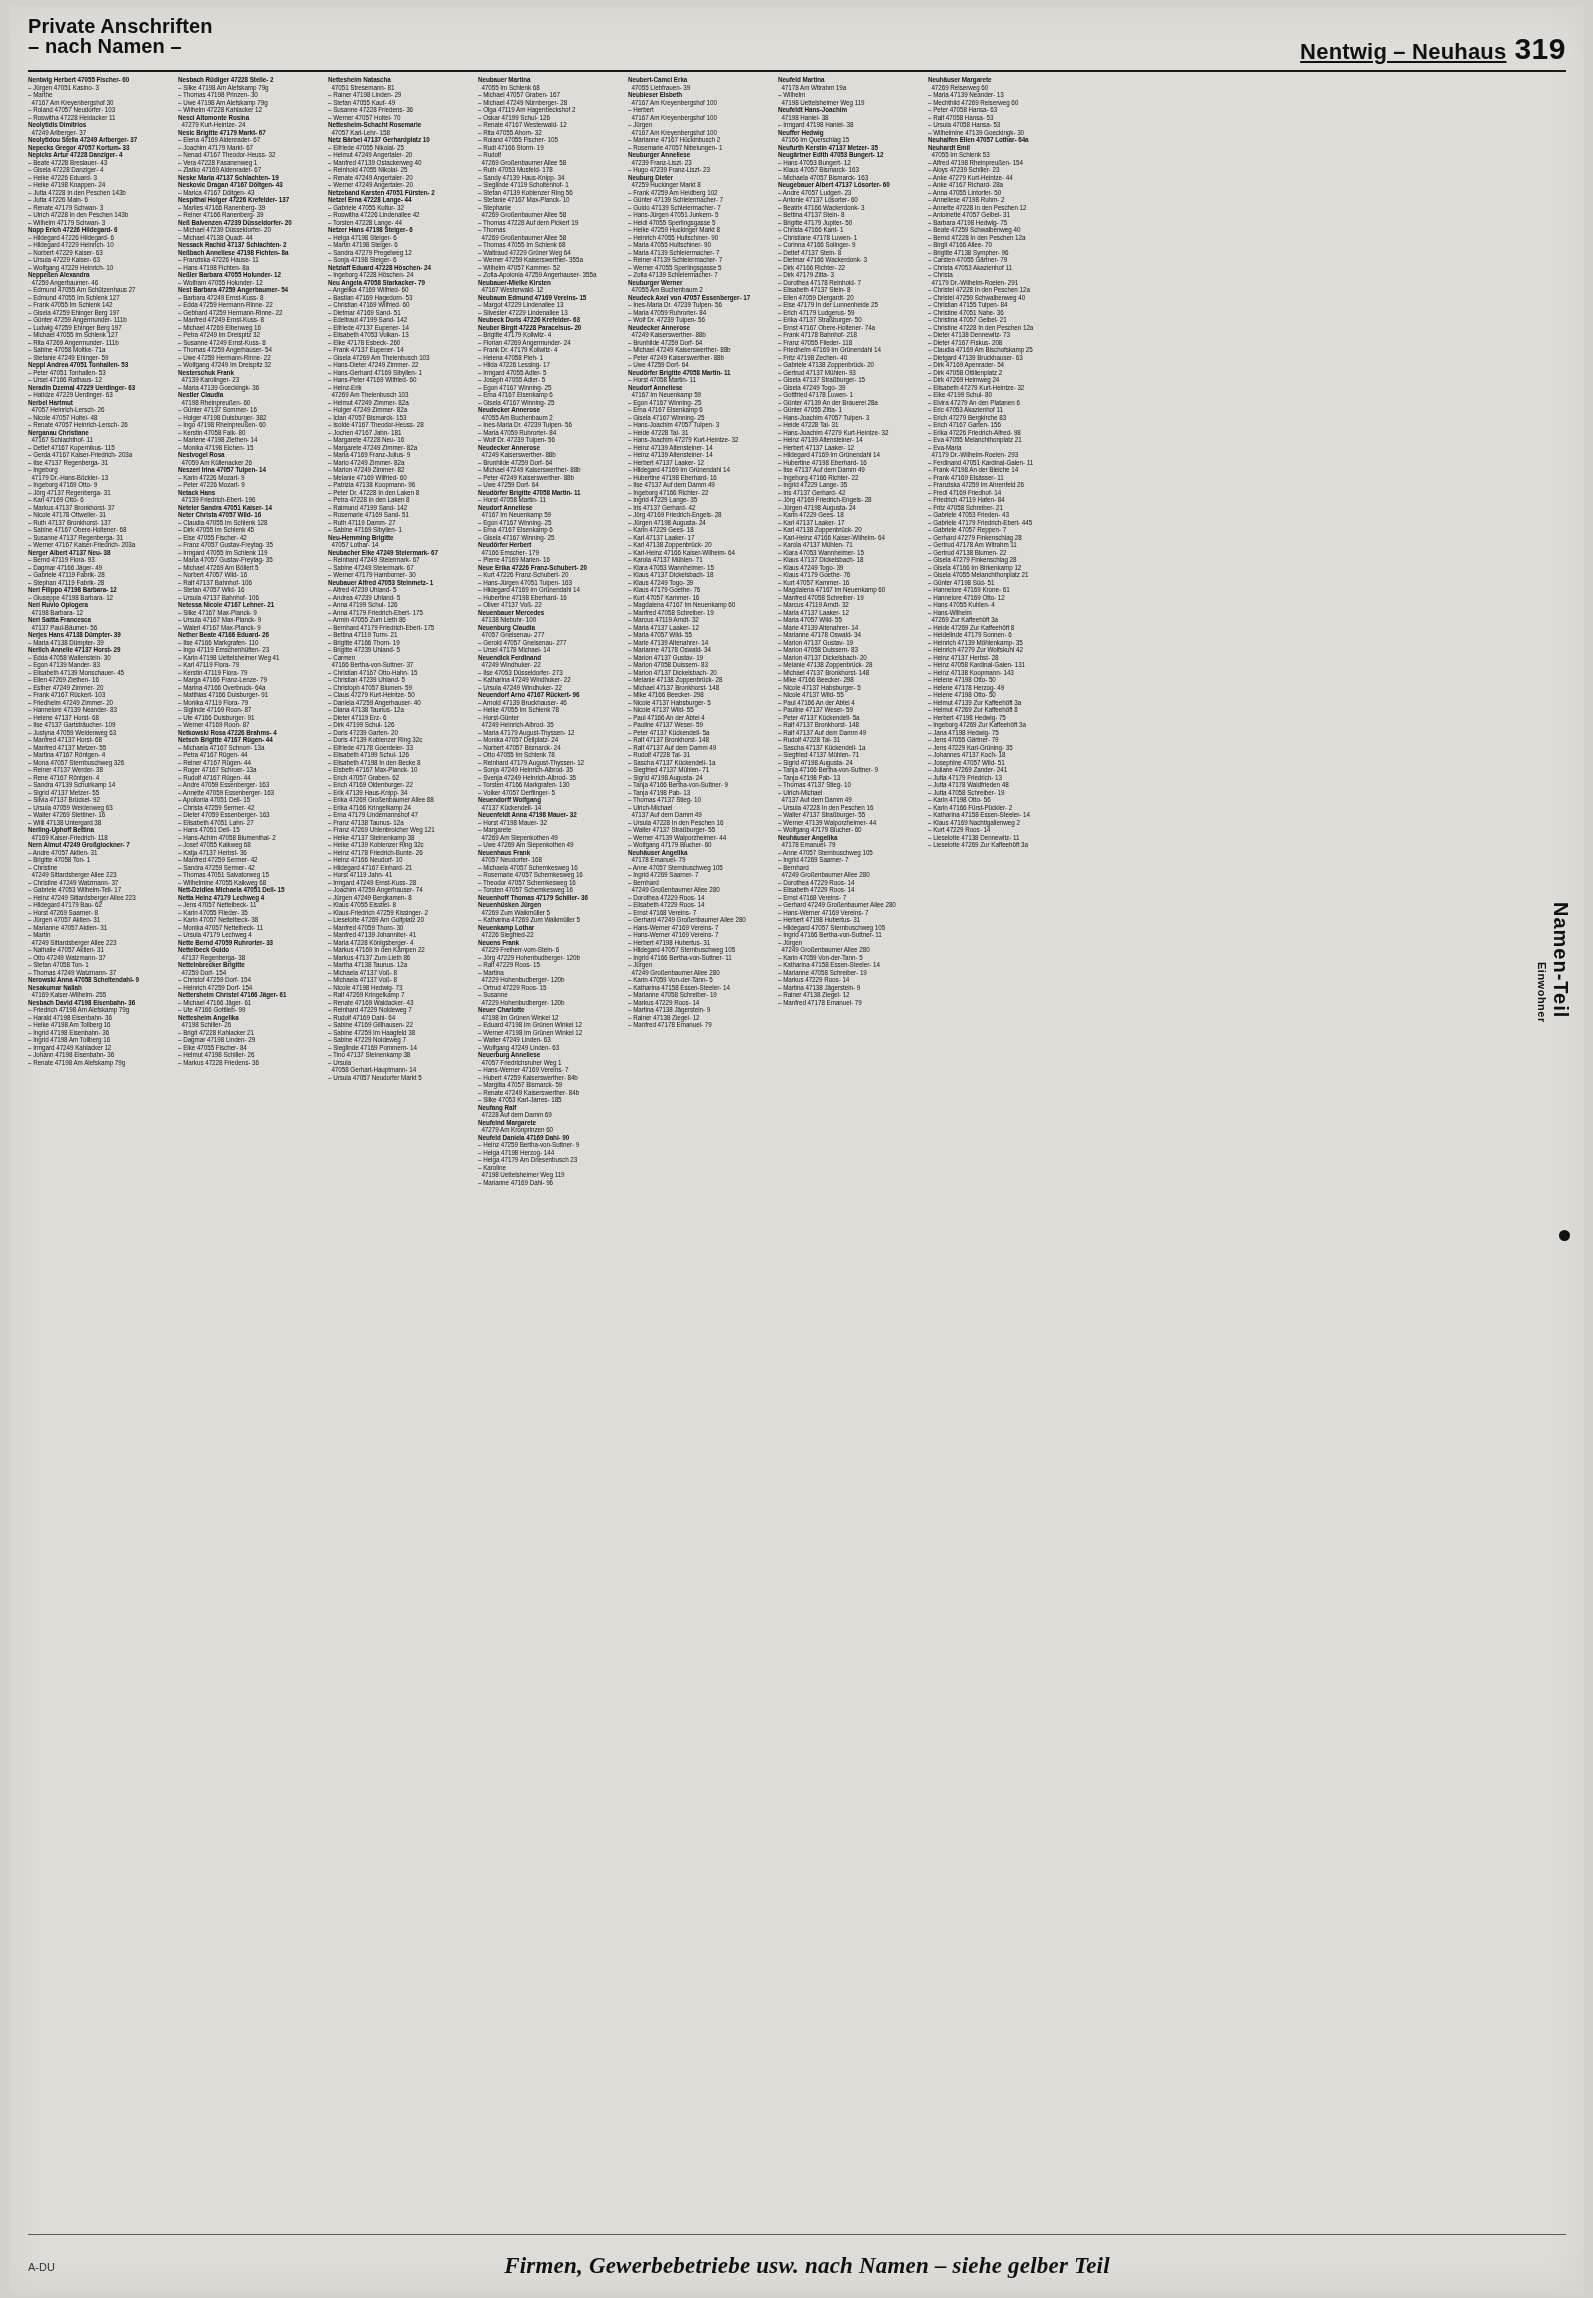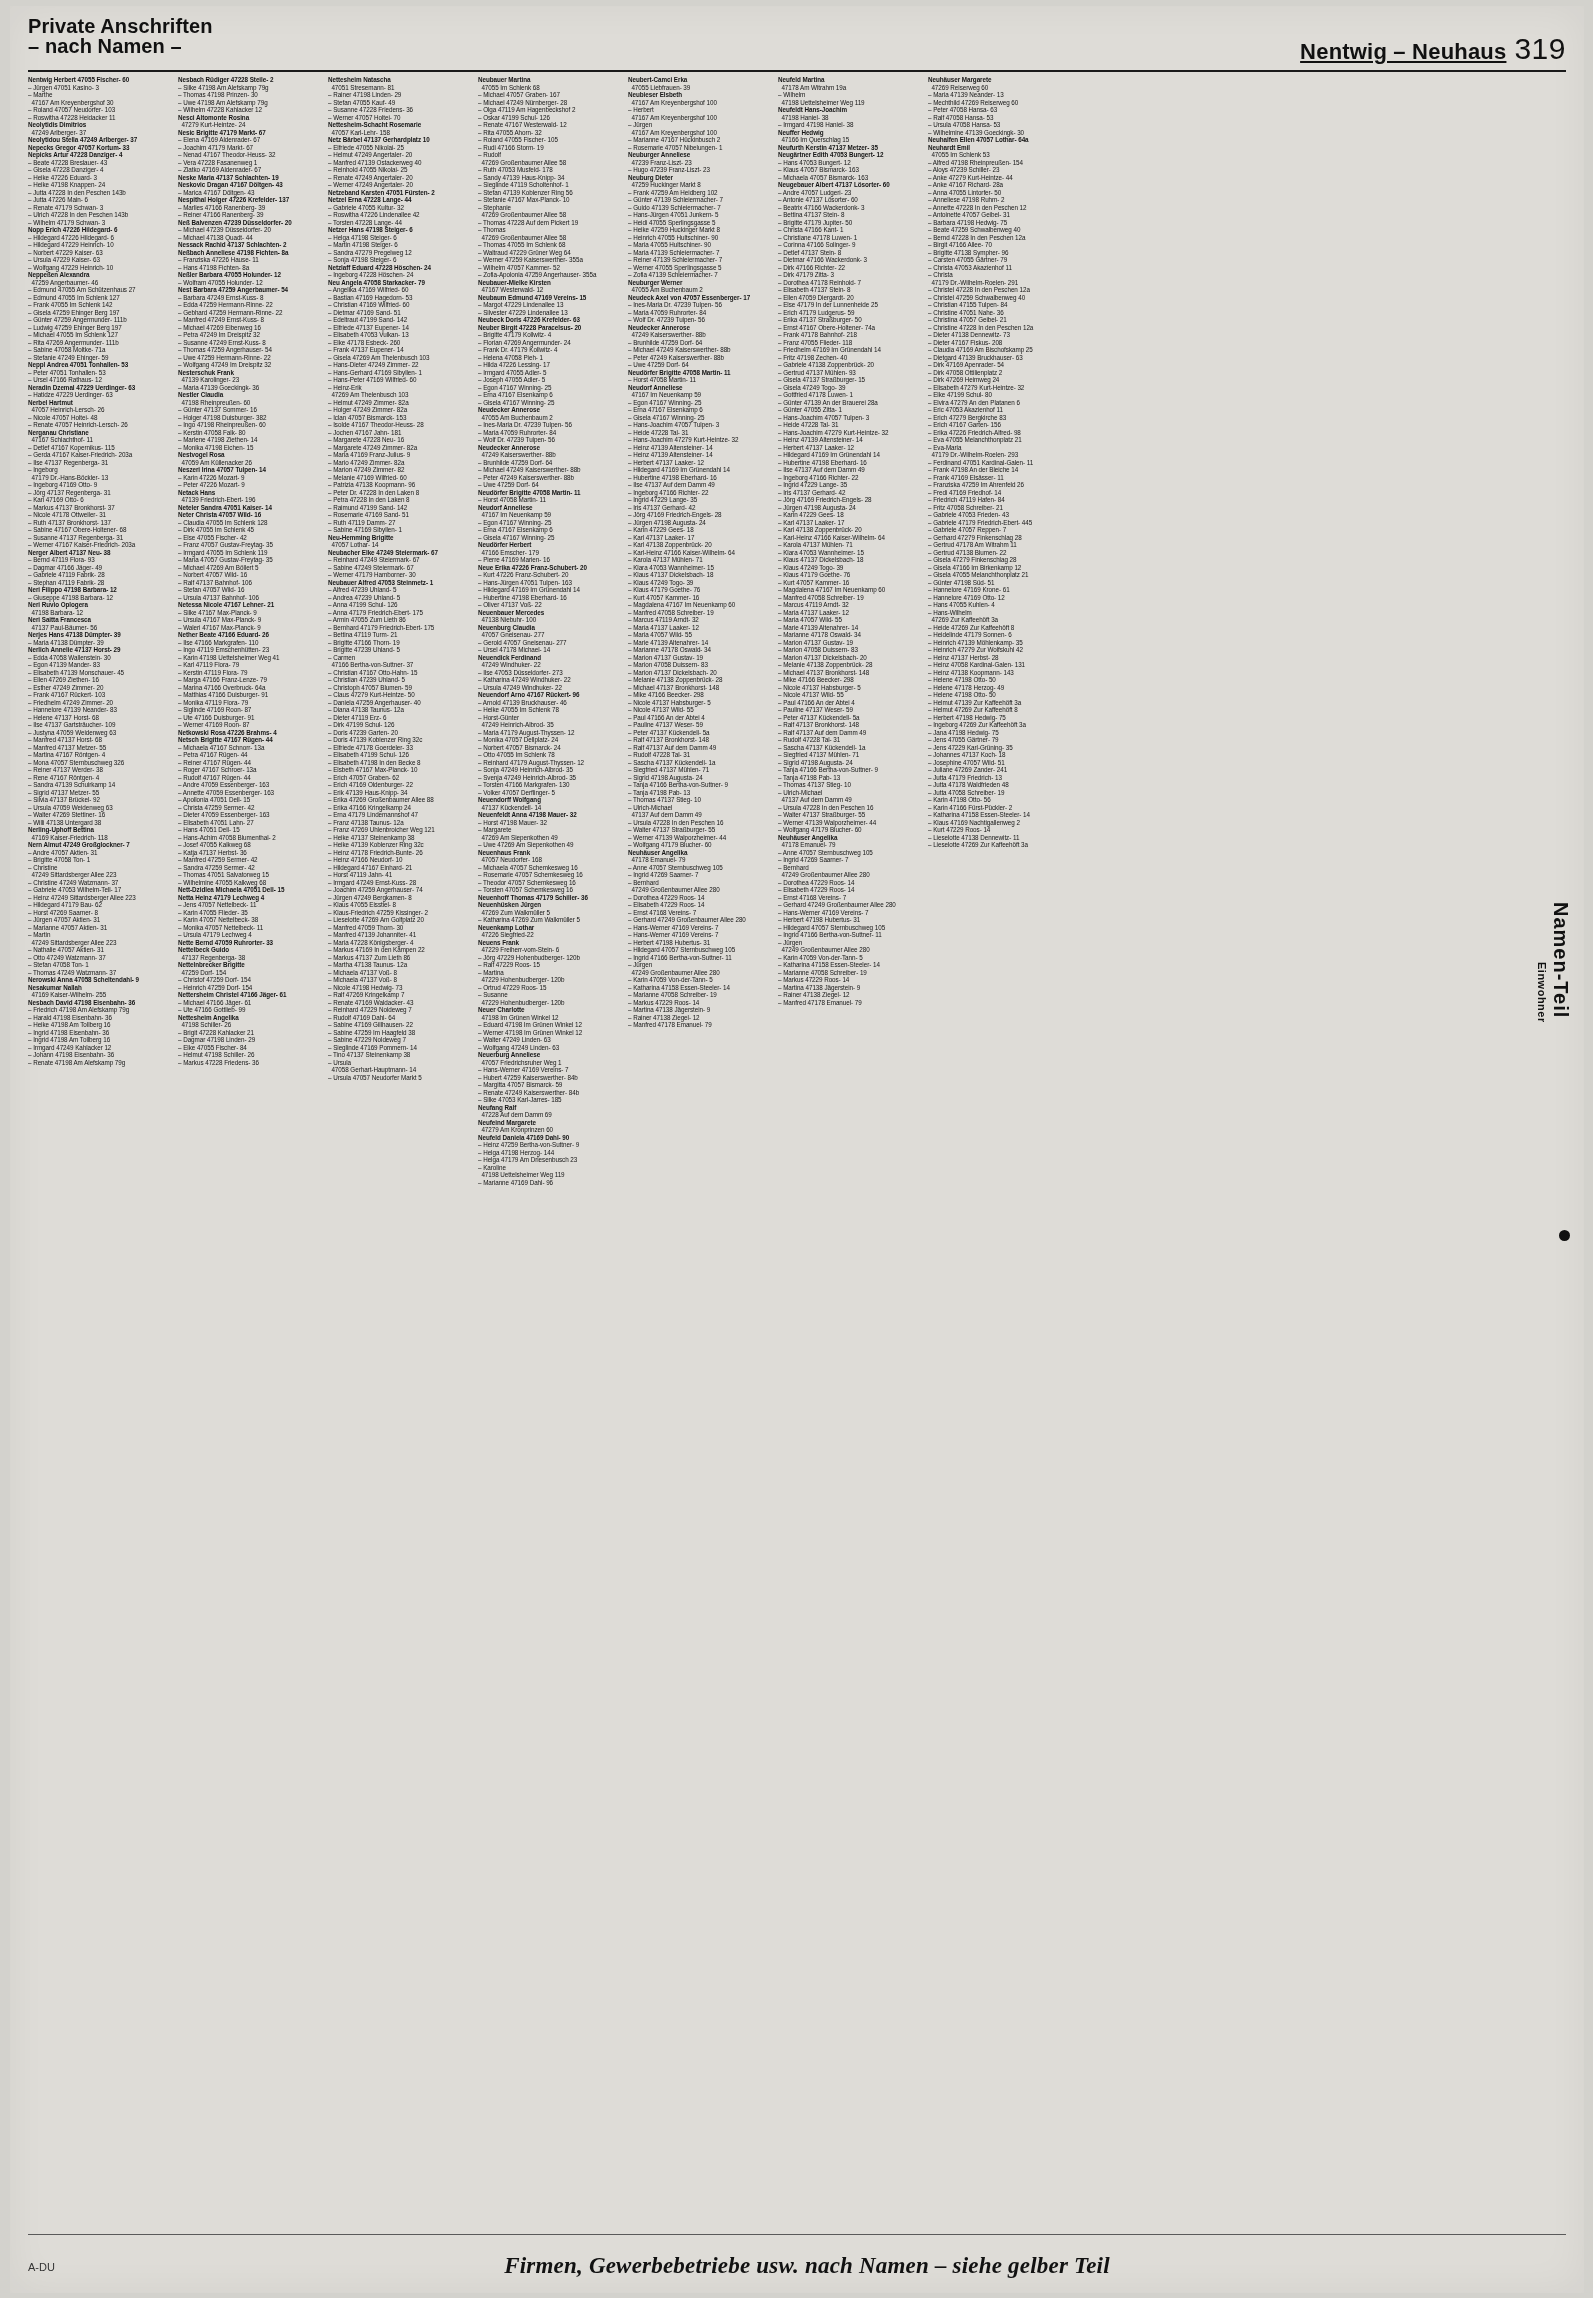--- a/index.html
+++ b/index.html
@@ -61,21 +61,21 @@
     white-space: nowrap;
   }
   .head-right .names {
     font-size: 22px;
     font-weight: bold;
     letter-spacing: 0.2px;
     text-decoration: underline;
   }
   .head-right .pageno {
     font-size: 30px;
-    font-weight: normal;
+    font-weight: bold;
     margin-left: 8px;
     letter-spacing: 0.5px;
   }
   .rule {
     position: absolute;
     left: 18px;
     top: 64px;
     width: 1538px;
     height: 2px;
     background: #1a1a1a;

